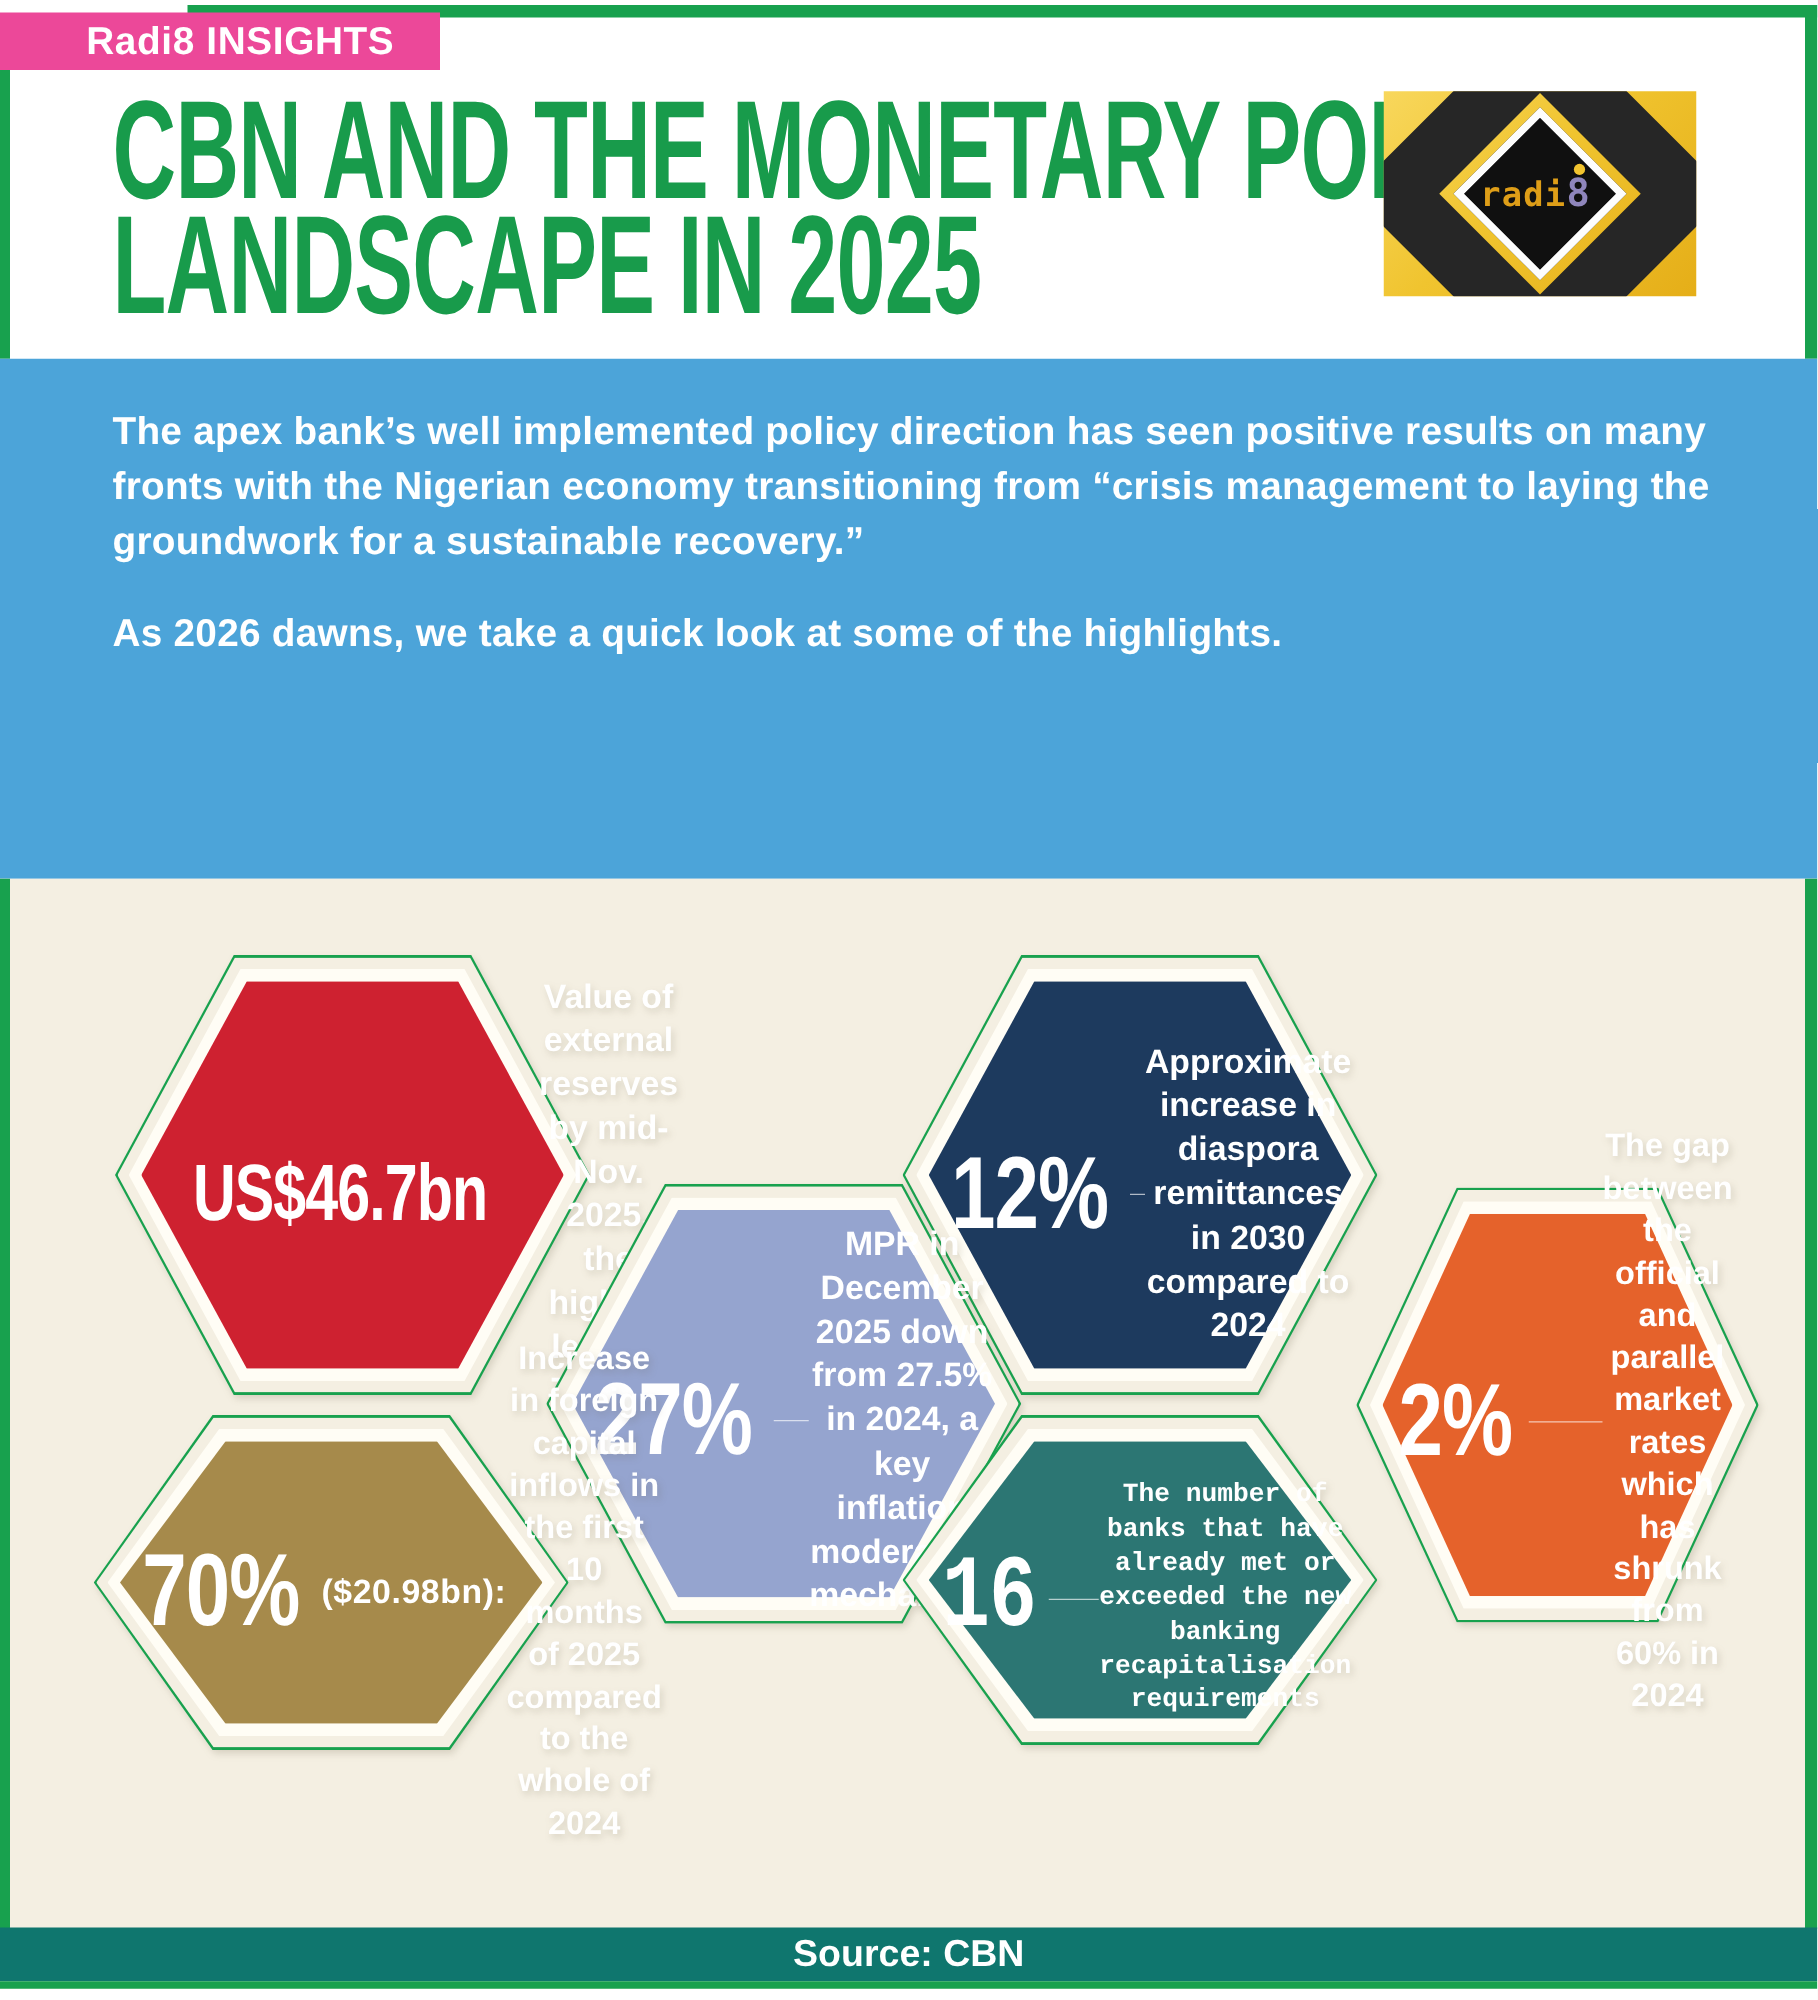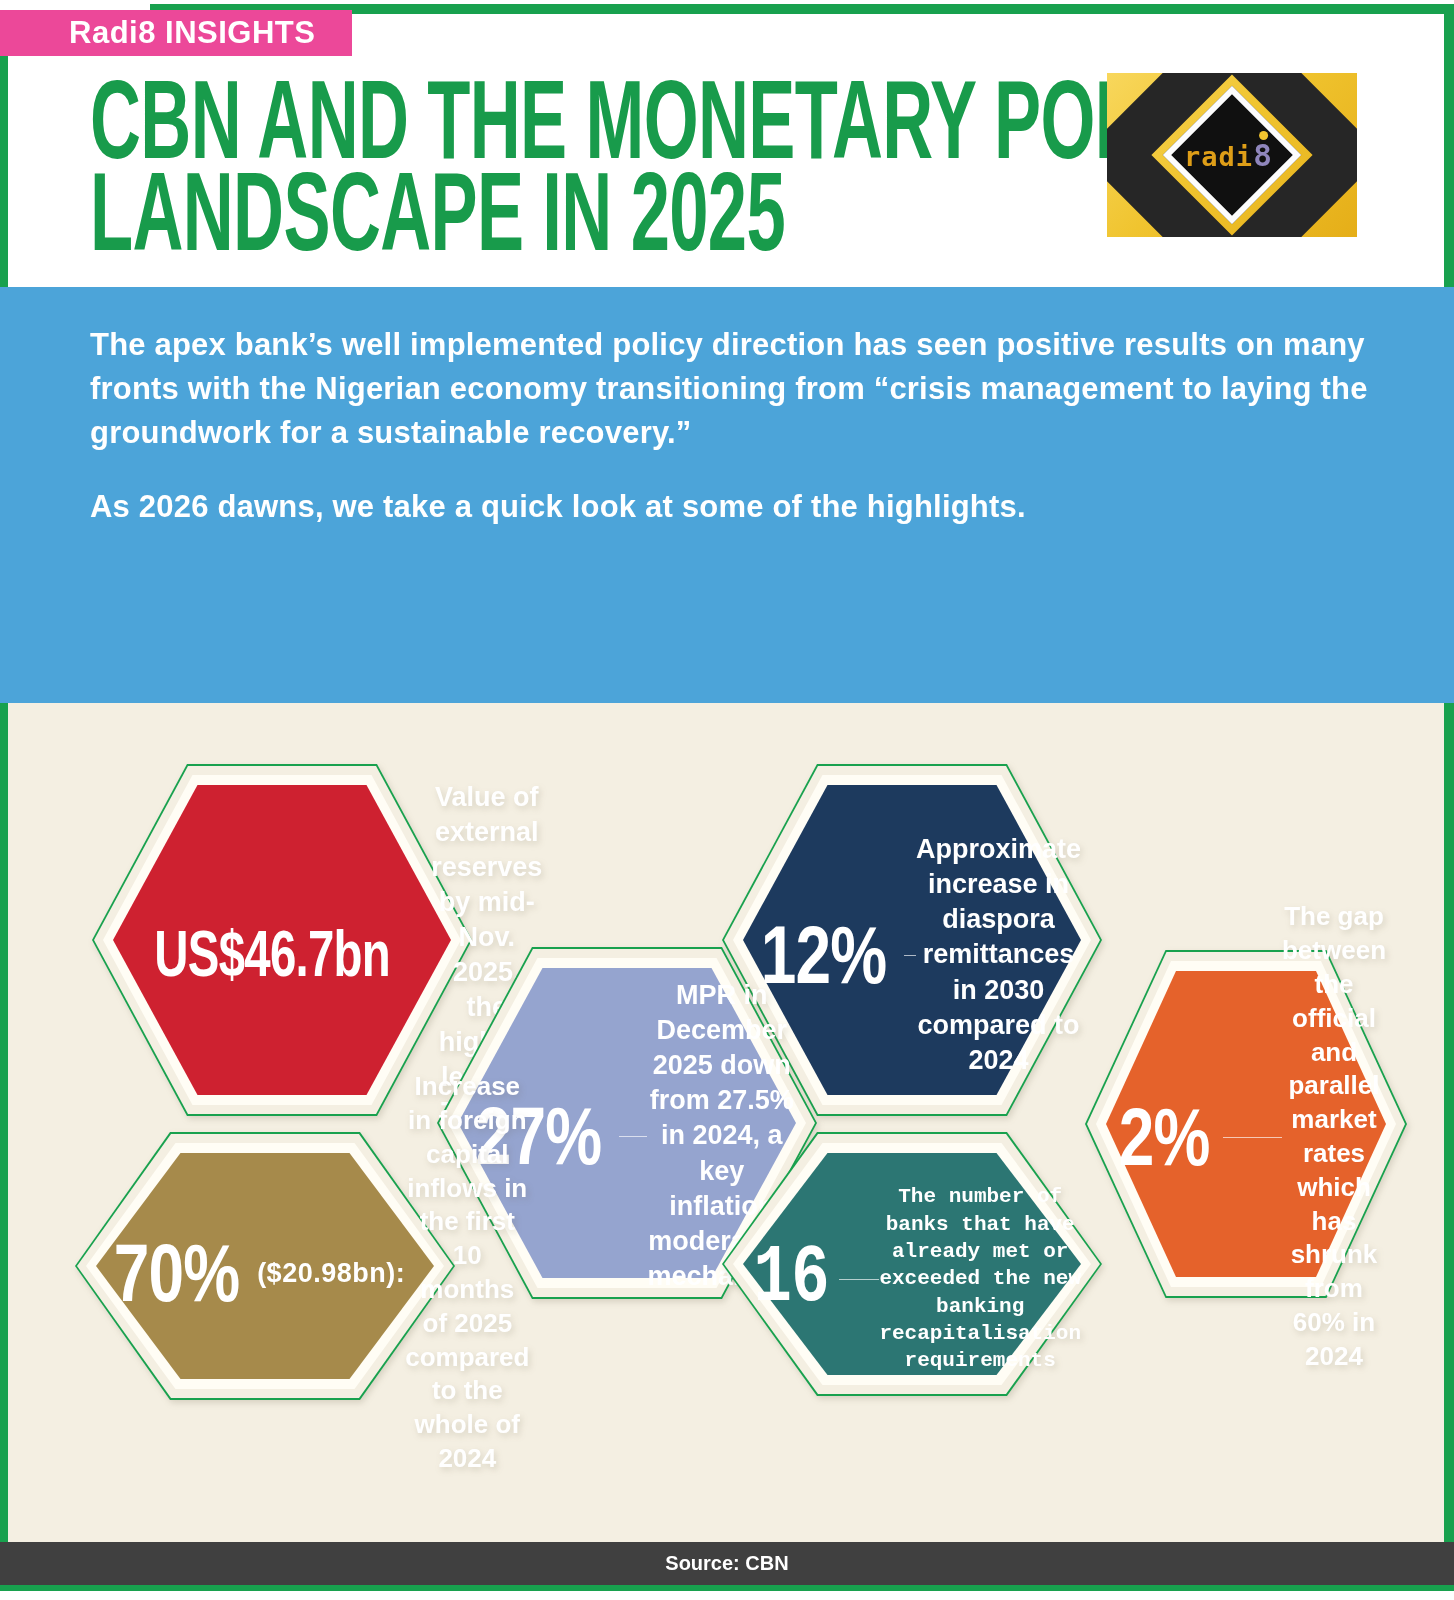--- a/index.html
+++ b/index.html
@@ -107,22 +107,22 @@
   .stat-desc { font-size:27px; font-weight:600; line-height:1.3; width:96%; }
 
   .pt30 { padding-top:30px; } .pt26 { padding-top:26px; } .pt14 { padding-top:14px; }
   .hex-orange .stat-desc { font-size:26px; width:100%; }
   .hex-teal  .stat-desc { font-size:21px; width:100%; }
   .hex-gold  .stat-desc { font-size:26px; }
 
   
   .footer {
     position:absolute; left:0; top:1542px; width:1454px; height:43px;
-    background:#404040; color:#fff; text-align:center;
-    font-size:20px; font-weight:700; line-height:43px;
+    background:#0f766e; color:#fff; text-align:center;
+    font-size:30px; font-weight:700; line-height:43px;
   }
   .bottom-accent { position:absolute; left:0; top:1585px; width:1454px; height:6px; background:#18A14E; }
 </style>
 </head>
 <body>
 
 <div class="page">
 
   <div class="topbar"></div>
   <div class="badge">Radi8 INSIGHTS</div>

